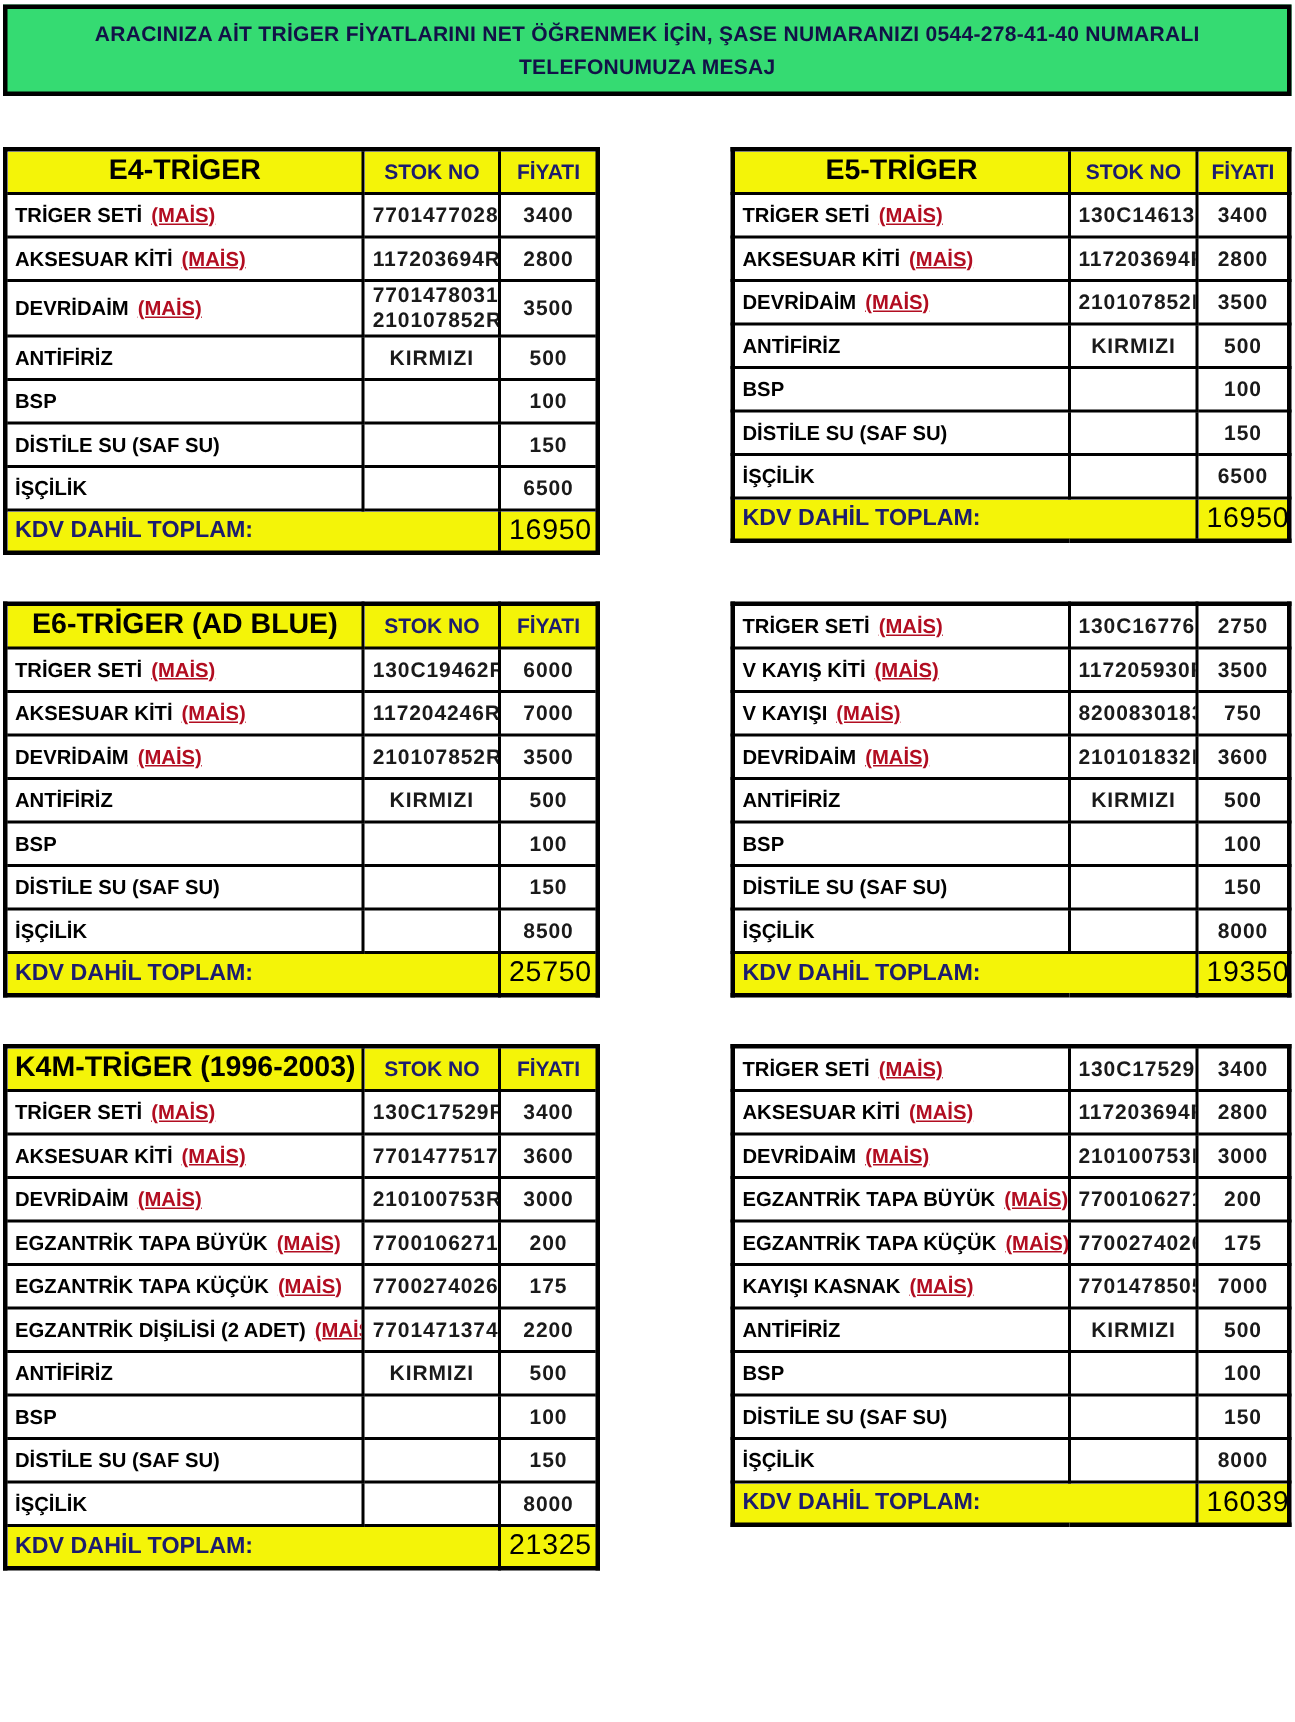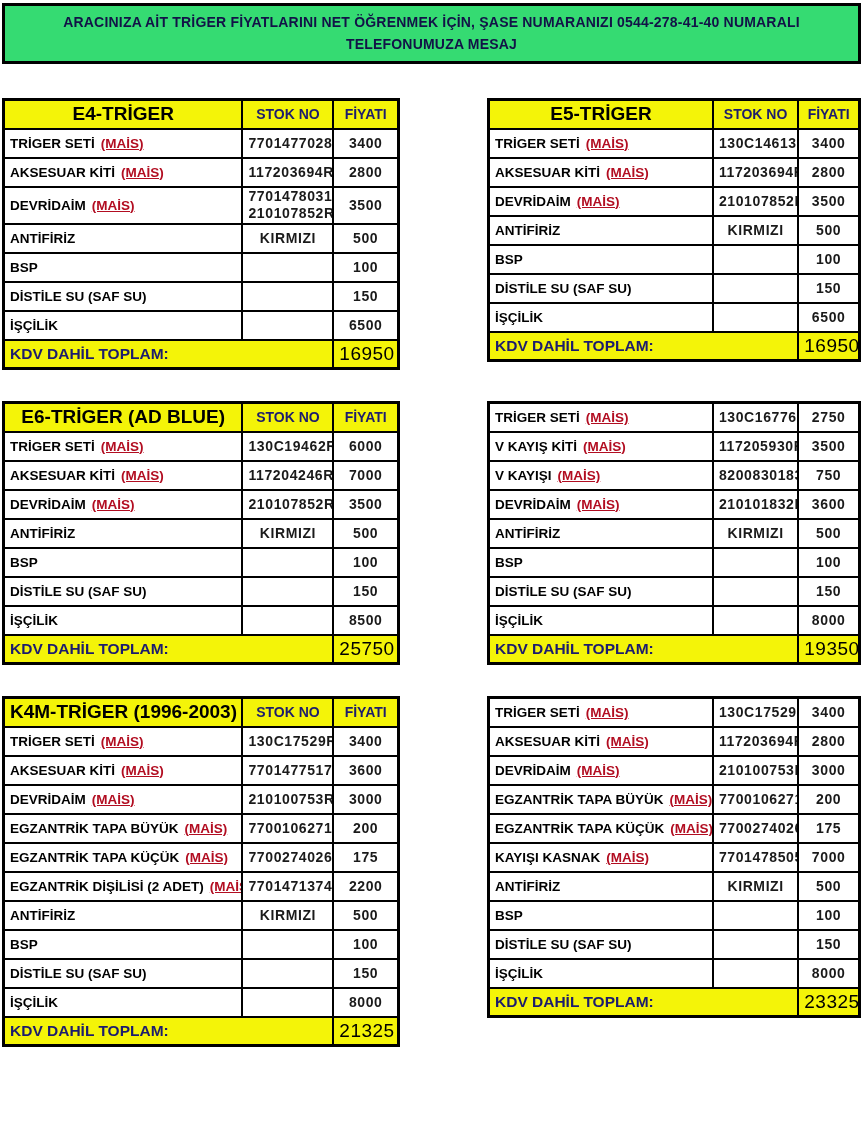--- a/index.html
+++ b/index.html
@@ -423,17 +423,17 @@
           <td class="stok-cell"></td>
           <td class="price-cell">150</td>
         </tr>
         <tr>
           <td class="name-cell"><span>İŞÇİLİK</span></td>
           <td class="stok-cell"></td>
           <td class="price-cell">8000</td>
         </tr>
         <tr class="total-row">
           <td class="total-label" colspan="2">KDV DAHİL TOPLAM:</td>
-          <td class="total-value">23325</td>
+          <td class="total-value">16039</td>
         </tr>
       </tbody>
     </table>
   </div>
 
 </body></html>

